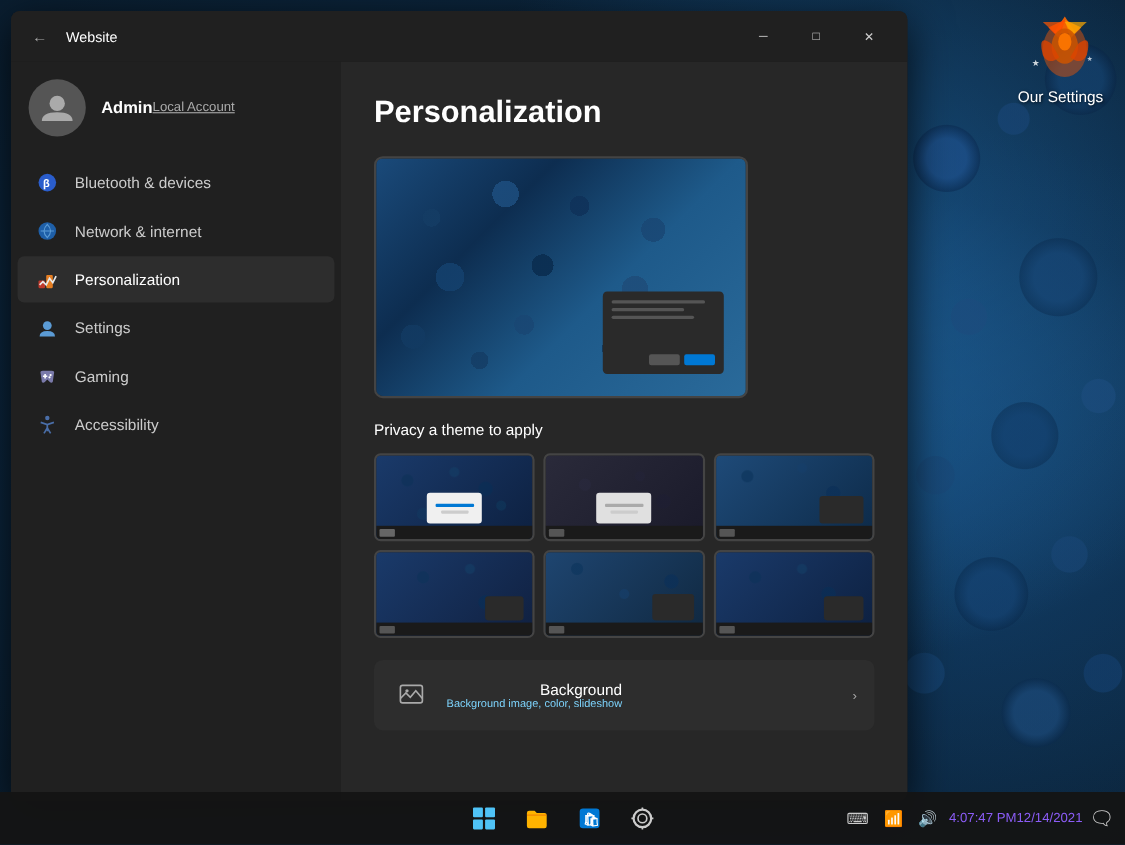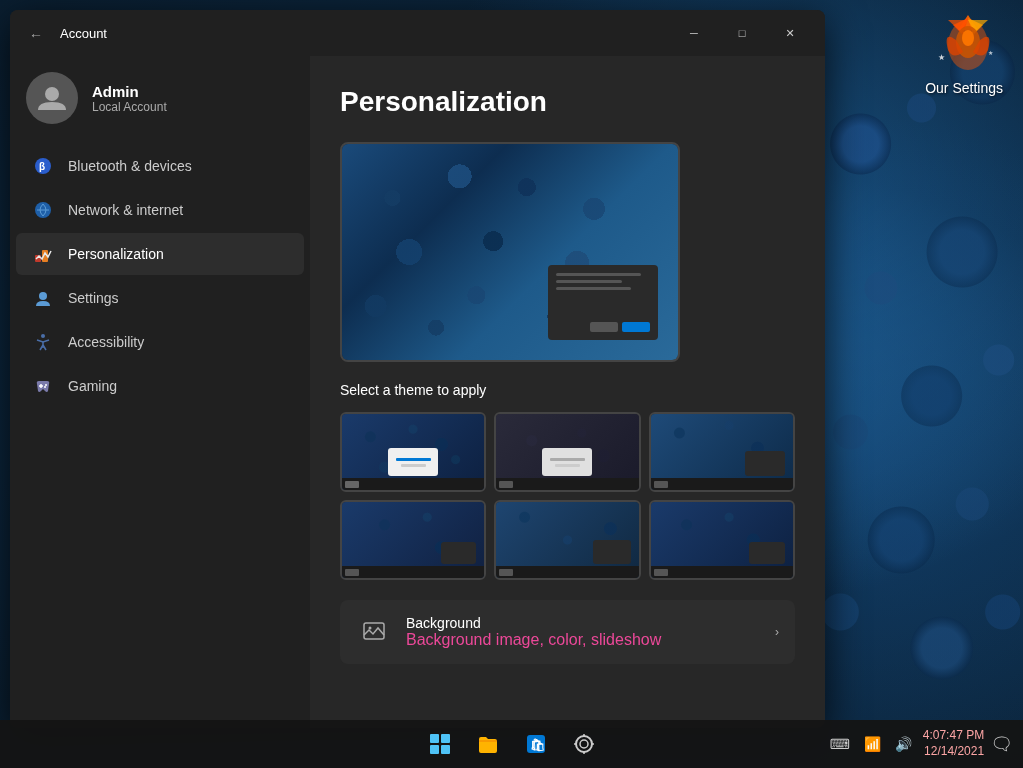--- a/index.html
+++ b/index.html
@@ -137,33 +137,34 @@
     }
 
     .user-avatar svg {
       width: 32px;
       height: 32px;
       fill: #ccc;
     }
 
     .user-info {
       display: flex;
-      flex-direction: column;
+      flex-direction: row;
       justify-content: center;
     }
 
     .user-name {
       color: #fff;
       font-size: 15px;
       font-weight: 600;
     }
 
     .user-type {
       color: #aaa;
       font-size: 12px;
+      text-decoration: underline;
     }
 
     
     .search-container {
       padding: 0 12px 16px 12px;
     }
 
     .search-box {
       display: flex;
       align-items: center;
@@ -449,25 +450,26 @@
       color: #aaa;
       font-size: 18px;
     }
 
     .settings-link-text {}
 
     .settings-link-title {
       color: #fff;
       font-size: 14px;
       font-weight: 500;
+      text-align: right;
     }
 
     .settings-link-sub {
-      color: #ec4899;
-      font-size: 16px;
+      color: #7dd3fc;
+      font-size: 10px;
     }
 
     .settings-link-chevron {
       color: #aaa;
       font-size: 12px;
     }
 
     
     .taskbar {
       position: absolute;
@@ -510,23 +512,23 @@
 
     .tray-icon {
       font-size: 14px;
       color: #ccc;
       cursor: pointer;
       padding: 4px;
     }
 
     .tray-clock {
       display: flex;
-      flex-direction: column;
+      flex-direction: row;
       align-items: flex-end;
-      color: #fca5a5;
+      color: #8b5cf6;
       font-size: 12px;
       line-height: 1.3;
     }
 
     .tray-notification {
       font-size: 18px;
       color: #ccc;
       cursor: pointer;
     }
 
@@ -612,21 +614,21 @@
 
 <div class="website-label">Our Settings</div>
 
 <div class="settings-window">
 
   <div class="title-bar">
     <div class="title-bar-left">
       <div class="title-bar-back">
         <span>←</span>
       </div>
-      <span class="title-bar-title">Account</span>
+      <span class="title-bar-title">Website</span>
     </div>
     <div class="title-bar-controls">
       <div class="title-btn minimize">─</div>
       <div class="title-btn maximize">□</div>
       <div class="title-btn close">✕</div>
     </div>
   </div>
 
   <div class="window-body">
 
@@ -684,47 +686,47 @@
       <div class="nav-item">
         <div class="nav-icon">
           <svg width="18" height="18" viewBox="0 0 18 18">
             <circle cx="9" cy="7" r="4" fill="#5b9bd5"></circle>
             <path d="M2 17 Q2 12 9 12 Q16 12 16 17" fill="#5b9bd5"></path>
           </svg>
         </div>
         <span>Settings</span>
       </div>
 
+
+      <div class="nav-item">
+        <div class="nav-icon">
+          <svg width="18" height="18" viewBox="0 0 18 18">
+            <path d="M3 7 Q2 4 5 4 L13 4 Q16 4 15 7 L14 14 Q13 16 11 14 L9 12 L7 14 Q5 16 4 14Z" fill="#7a7aaa"></path>
+            <line x1="7" y1="7" x2="7" y2="11" stroke="#fff" stroke-width="1.5"></line>
+            <line x1="5" y1="9" x2="9" y2="9" stroke="#fff" stroke-width="1.5"></line>
+            <circle cx="12" cy="8" r="1" fill="#fff"></circle>
+            <circle cx="11" cy="10" r="1" fill="#fff"></circle>
+          </svg>
+        </div>
+        <span>Gaming</span>
+      </div>
 
       <div class="nav-item">
         <div class="nav-icon">
           <svg width="18" height="18" viewBox="0 0 18 18">
             <circle cx="9" cy="3" r="2" fill="#4a6ea8"></circle>
             <path d="M3 7 L9 9 L15 7" stroke="#4a6ea8" stroke-width="1.5" fill="none"></path>
             <path d="M9 9 L9 15" stroke="#4a6ea8" stroke-width="1.5"></path>
             <path d="M9 12 L6 17" stroke="#4a6ea8" stroke-width="1.5"></path>
             <path d="M9 12 L12 17" stroke="#4a6ea8" stroke-width="1.5"></path>
           </svg>
         </div>
         <span>Accessibility</span>
       </div>
 
-      <div class="nav-item">
-        <div class="nav-icon">
-          <svg width="18" height="18" viewBox="0 0 18 18">
-            <path d="M3 7 Q2 4 5 4 L13 4 Q16 4 15 7 L14 14 Q13 16 11 14 L9 12 L7 14 Q5 16 4 14Z" fill="#7a7aaa"></path>
-            <line x1="7" y1="7" x2="7" y2="11" stroke="#fff" stroke-width="1.5"></line>
-            <line x1="5" y1="9" x2="9" y2="9" stroke="#fff" stroke-width="1.5"></line>
-            <circle cx="12" cy="8" r="1" fill="#fff"></circle>
-            <circle cx="11" cy="10" r="1" fill="#fff"></circle>
-          </svg>
-        </div>
-        <span>Gaming</span>
-      </div>
-
     </div>
 
     <div class="main-content">
       <h1 class="page-title">Personalization</h1>
 
       <div class="theme-preview">
         <div class="theme-preview-bg">
           <div class="bubble-pattern"></div>
 
           <div class="preview-dialog">
@@ -732,21 +734,21 @@
             <div class="preview-dialog-line" style="width:70%"></div>
             <div class="preview-dialog-line" style="width:80%"></div>
             <div class="preview-dialog-btn-row">
               <div class="preview-dialog-btn"></div>
               <div class="preview-dialog-btn" style="background:#0078d4"></div>
             </div>
           </div>
         </div>
       </div>
 
-      <p class="section-label">Select a theme to apply</p>
+      <p class="section-label">Privacy a theme to apply</p>
 
       <div class="theme-grid">
 
         <div class="theme-card">
           <div class="theme-card-bg" style="background: linear-gradient(135deg, #1a3a6a 0%, #0d2040 100%);">
             <div style="position:absolute;top:0;left:0;right:0;bottom:0;background-image:radial-gradient(circle at 20% 30%, rgba(15,50,90,0.8) 5px, transparent 6px),radial-gradient(circle at 50% 20%, rgba(20,60,100,0.7) 4px, transparent 5px),radial-gradient(circle at 70% 40%, rgba(10,45,85,0.8) 6px, transparent 7px),radial-gradient(circle at 30% 70%, rgba(18,55,95,0.7) 5px, transparent 6px),radial-gradient(circle at 80% 60%, rgba(15,52,88,0.8) 4px, transparent 5px);"></div>
           </div>
           <div class="theme-card-overlay">
             <div class="theme-card-overlay-bar"></div>
             <div class="theme-card-overlay-bar" style="width:50%; background:#ccc;"></div>

